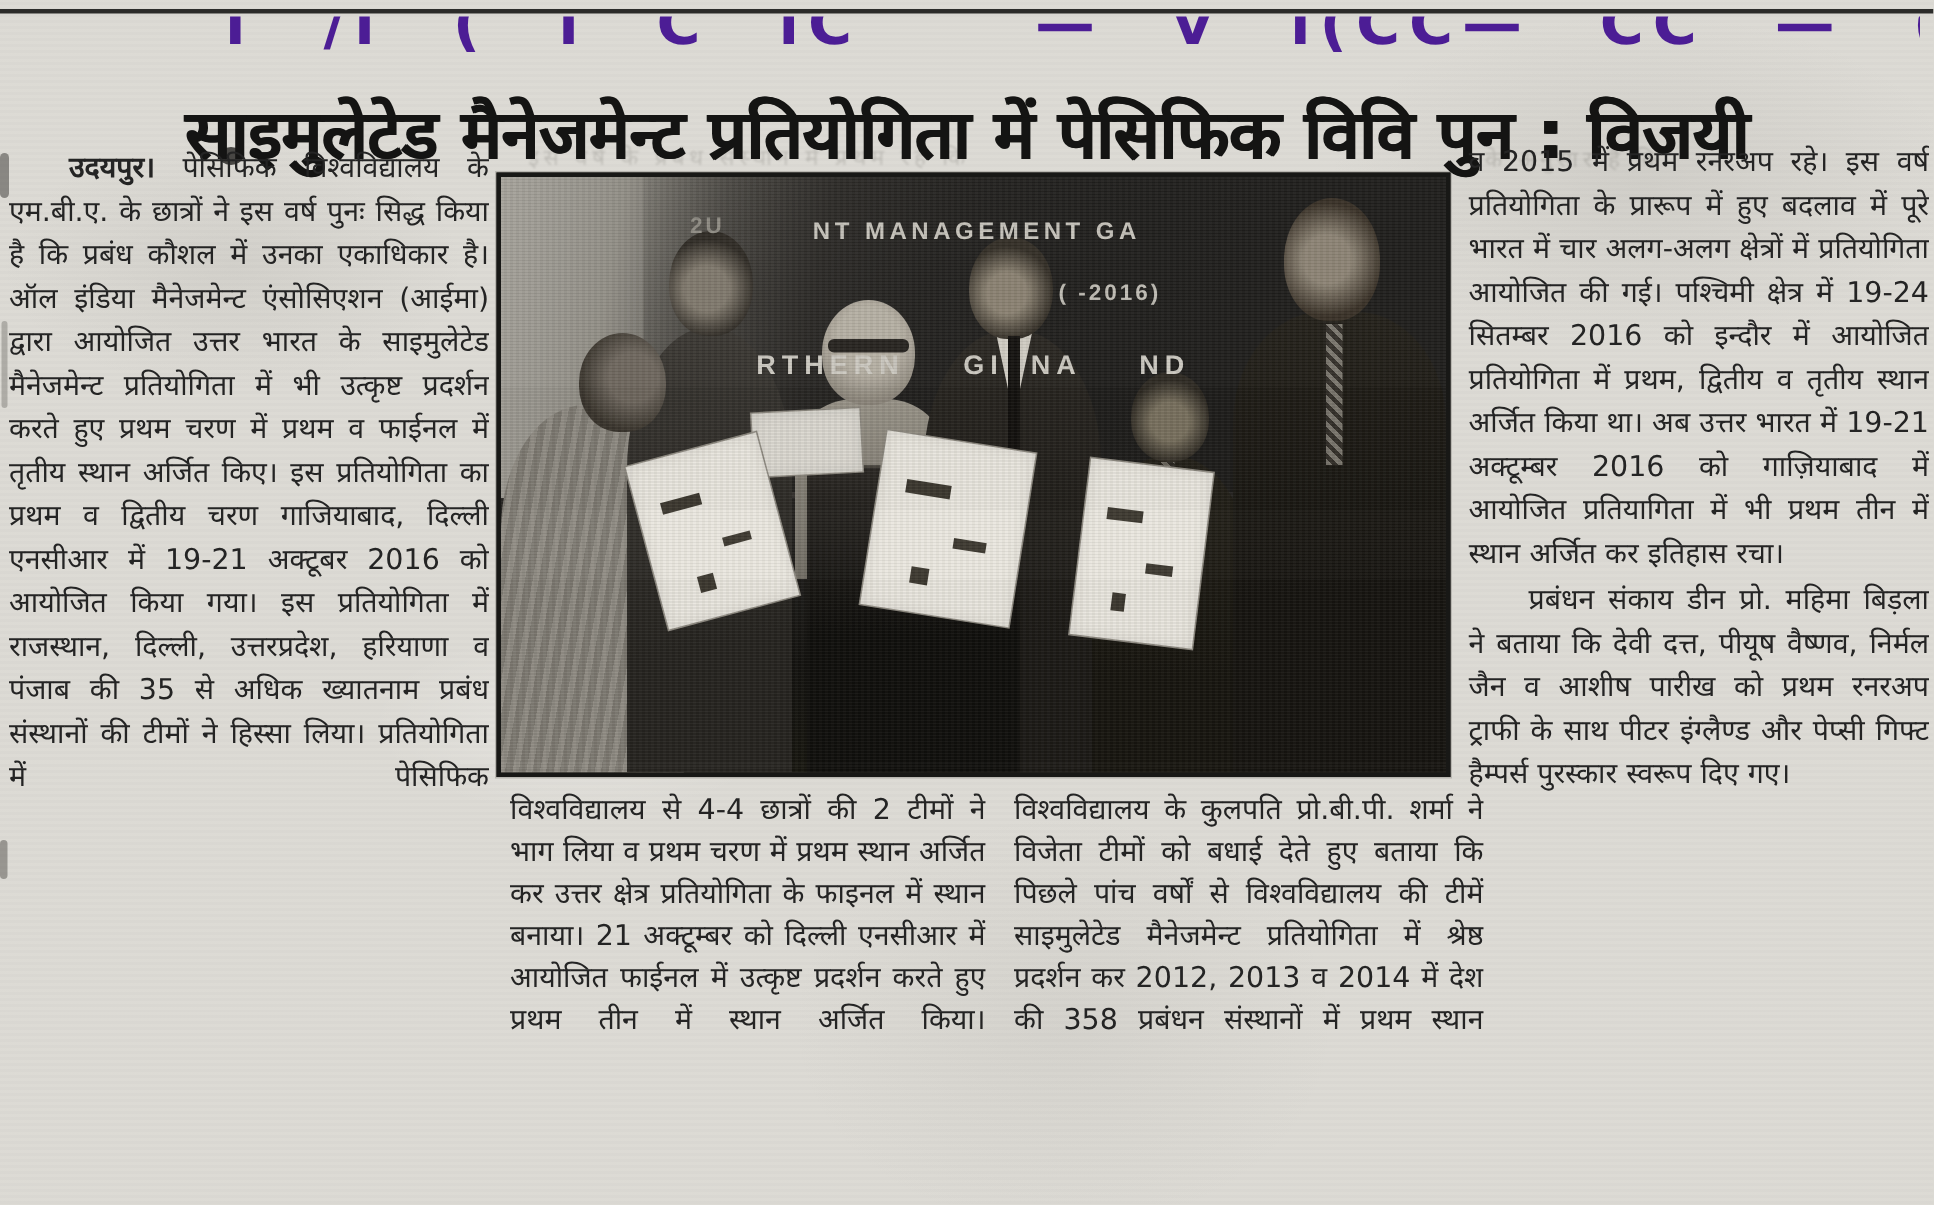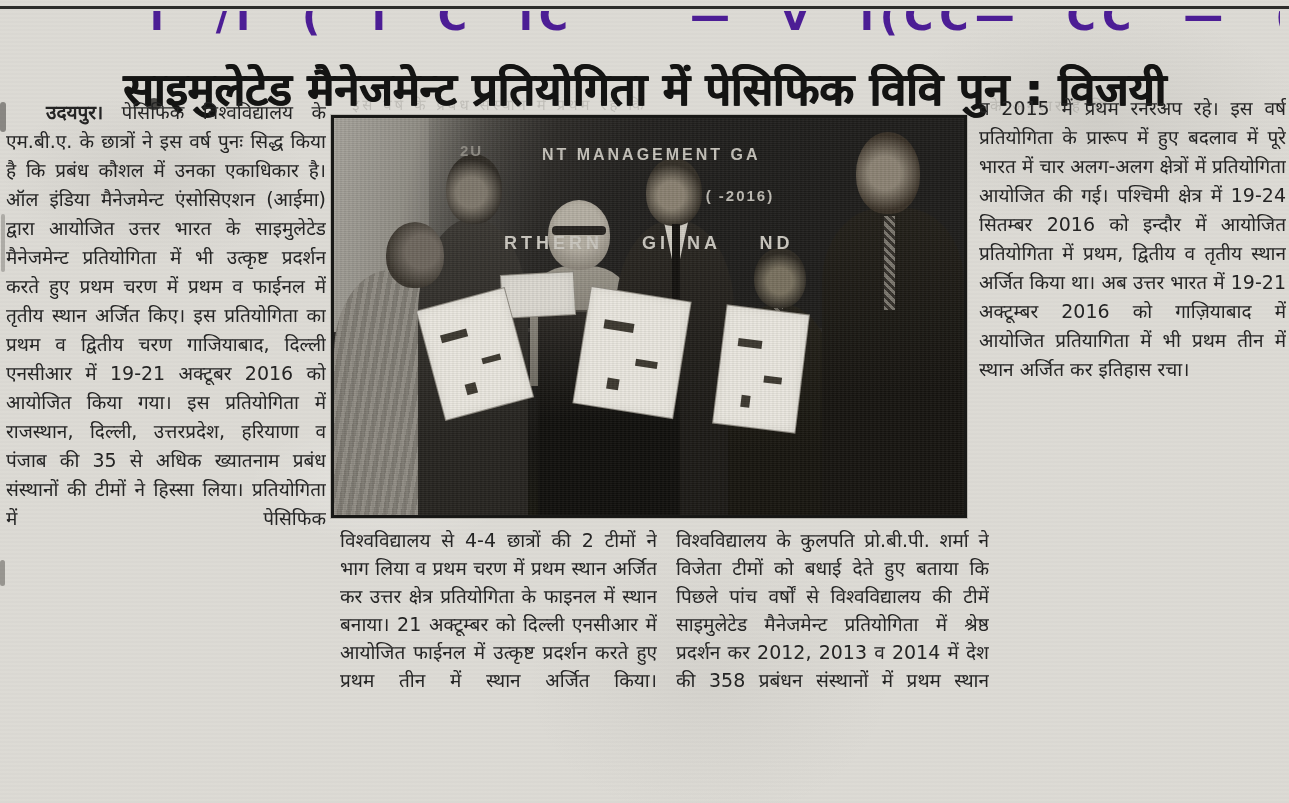--- a/index.html
+++ b/index.html
@@ -204,13 +204,14 @@
 <div class="col col2 cont">
   <p>विश्वविद्यालय से 4-4 छात्रों की 2 टीमों ने भाग लिया व प्रथम चरण में प्रथम स्थान अर्जित कर उत्तर क्षेत्र प्रतियोगिता के फाइनल में स्थान बनाया। 21 अक्टूम्बर को दिल्ली एनसीआर में आयोजित फाईनल में उत्कृष्ट प्रदर्शन करते हुए प्रथम तीन में स्थान अर्जित किया।</p>
 </div>
 
 <div class="col col3 cont">
   <p>विश्वविद्यालय के कुलपति प्रो.बी.पी. शर्मा ने विजेता टीमों को बधाई देते हुए बताया कि पिछले पांच वर्षों से विश्वविद्यालय की टीमें साइमुलेटेड मैनेजमेन्ट प्रतियोगिता में श्रेष्ठ प्रदर्शन कर 2012, 2013 व 2014 में देश की 358 प्रबंधन संस्थानों में प्रथम स्थान</p>
 </div>
 
 <div class="col col4">
   <p class="p1">व 2015 में प्रथम रनरअप रहे। इस वर्ष प्रतियोगिता के प्रारूप में हुए बदलाव में पूरे भारत में चार अलग-अलग क्षेत्रों में प्रतियोगिता आयोजित की गई। पश्चिमी क्षेत्र में 19-24 सितम्बर 2016 को इन्दौर में आयोजित प्रतियोगिता में प्रथम, द्वितीय व तृतीय स्थान अर्जित किया था। अब उत्तर भारत में 19-21 अक्टूम्बर 2016 को गाज़ियाबाद में आयोजित प्रतियागिता में भी प्रथम तीन में स्थान अर्जित कर इतिहास रचा।</p>
+  <p class="p2 indent">प्रबंधन संकाय डीन प्रो. महिमा बिड़ला ने बताया कि देवी दत्त, पीयूष वैष्णव, निर्मल जैन व आशीष पारीख को प्रथम रनरअप ट्राफी के साथ पीटर इंग्लैण्ड और पेप्सी गिफ्ट हैम्पर्स पुरस्कार स्वरूप दिए गए।</p>
 </div>
 
 </body></html>

